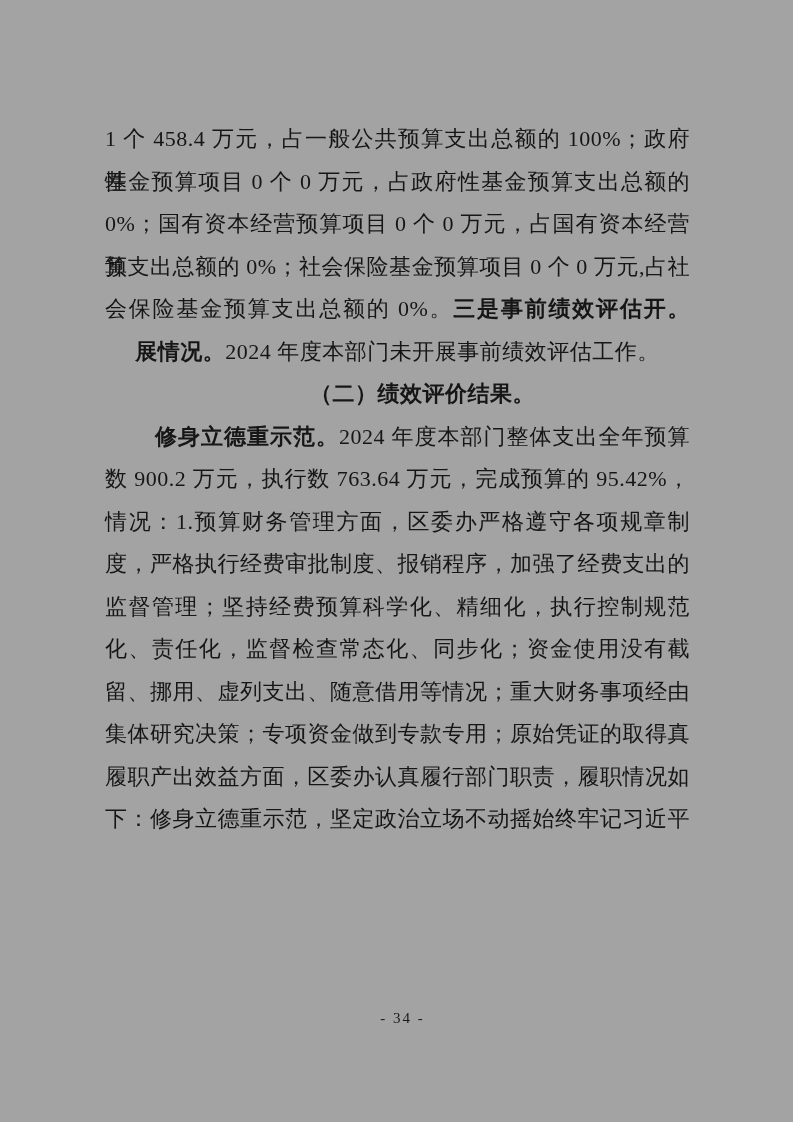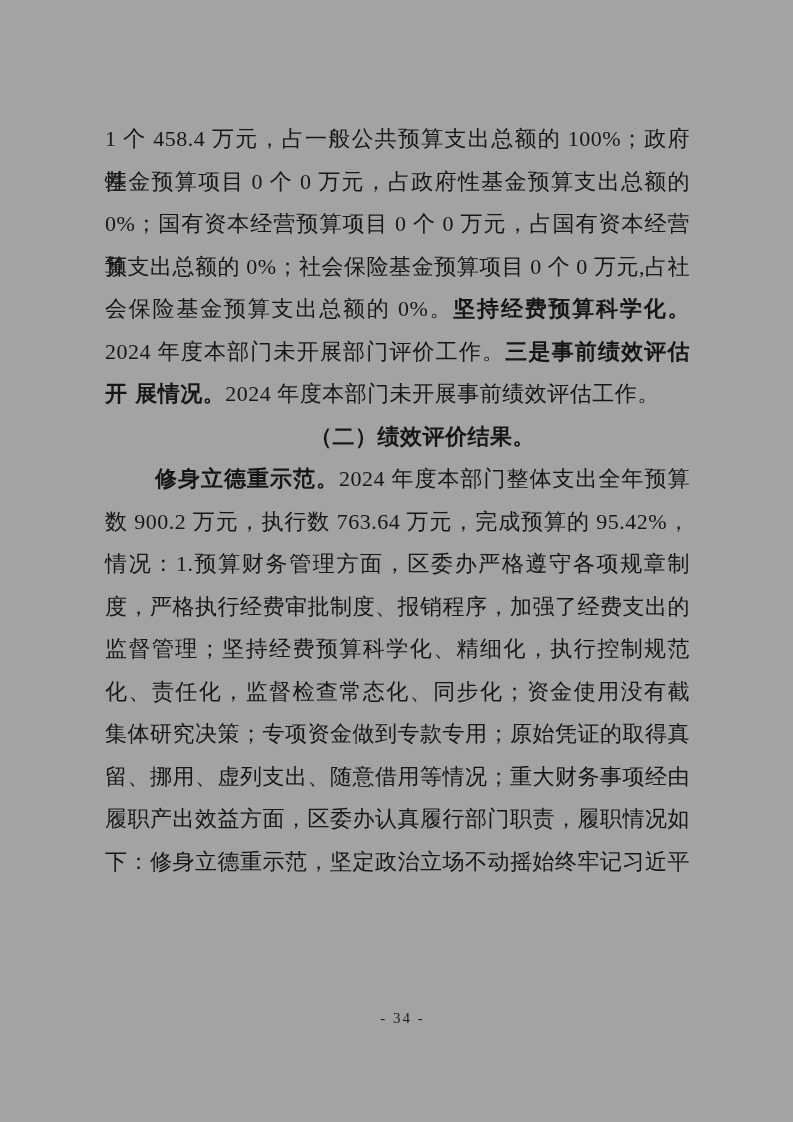--- a/index.html
+++ b/index.html
@@ -57,29 +57,28 @@
 </style>
 </head>
 <body>
 
 <div class="page">
   <div class="text-block">
       <div class="line justify"><span>1 个 458.4 万元，占一般公共预算支出总额的 100%；政府性</span></div>
       <div class="line justify"><span>基金预算项目 0 个 0 万元，占政府性基金预算支出总额的</span></div>
       <div class="line justify"><span>0%；国有资本经营预算项目 0 个 0 万元，占国有资本经营预</span></div>
       <div class="line justify"><span>算支出总额的 0%；社会保险基金预算项目 0 个 0 万元,占社</span></div>
-      <div class="line justify"><span>会保险基金预算支出总额的 0%。</span><span class="b">坚持经费预算科学化。</span></div>
-      <div class="line justify"><span>2024 年度本部门未开展部门评价工作。</span><span class="b">三是事前绩效评估开</span></div>
+      <div class="line justify"><span>会保险基金预算支出总额的 0%。</span><span class="b">三是事前绩效评估开。</span></div>
       <div class="line left"><span class="b">展情况。</span><span>2024 年度本部门未开展事前绩效评估工作。</span></div>
       <div class="line left indent"><span class="b">（二）绩效评价结果。</span></div>
       <div class="line justify indent"><span class="b">修身立德重示范。</span><span>2024 年度本部门整体支出全年预算</span></div>
       <div class="line justify"><span>数 900.2 万元，执行数 763.64 万元，完成预算的 95.42%，</span></div>
       <div class="line justify"><span>情况：1.预算财务管理方面，区委办严格遵守各项规章制</span></div>
       <div class="line justify"><span>度，严格执行经费审批制度、报销程序，加强了经费支出的</span></div>
       <div class="line justify"><span>监督管理；坚持经费预算科学化、精细化，执行控制规范</span></div>
       <div class="line justify"><span>化、责任化，监督检查常态化、同步化；资金使用没有截</span></div>
+      <div class="line justify"><span>留、挪用、虚列支出、随意借用等情况；重大财务事项经由</span></div>
       <div class="line justify"><span>集体研究决策；专项资金做到专款专用；原始凭证的取得真</span></div>
-      <div class="line justify"><span>留、挪用、虚列支出、随意借用等情况；重大财务事项经由</span></div>
       <div class="line justify"><span>履职产出效益方面，区委办认真履行部门职责，履职情况如</span></div>
       <div class="line justify"><span>下：修身立德重示范，坚定政治立场不动摇始终牢记习近平</span></div>
     </div>
   <div class="page-number">- 34 -</div>
 </div>
 
 </body></html>

